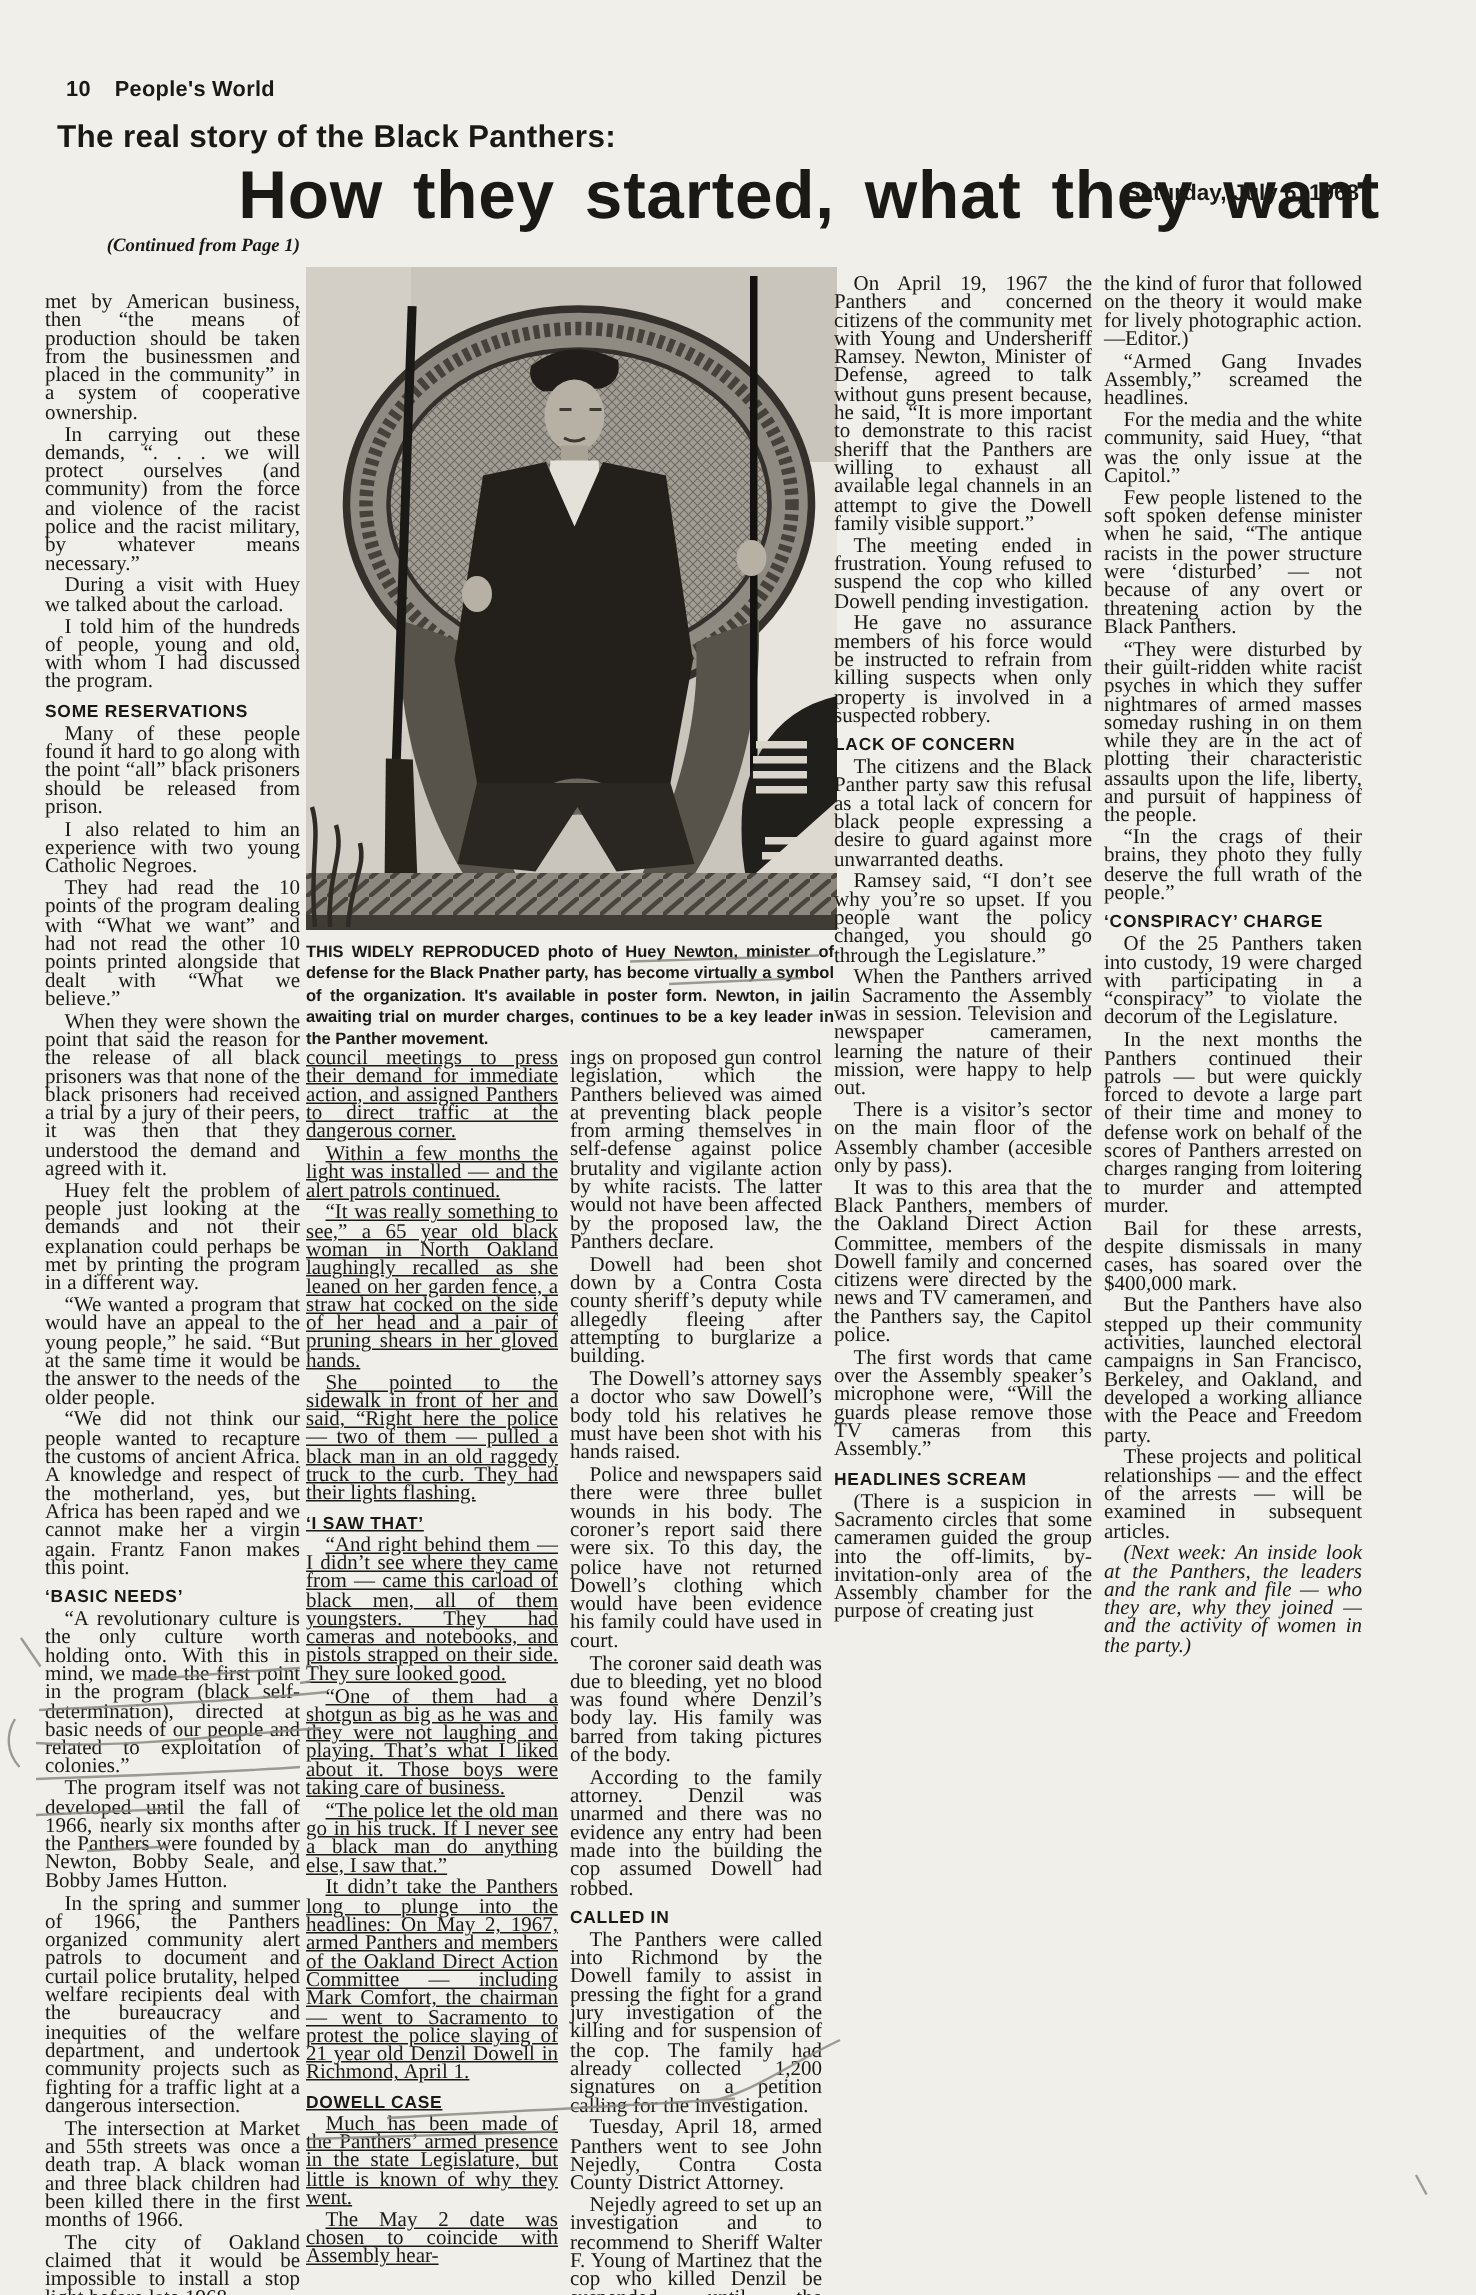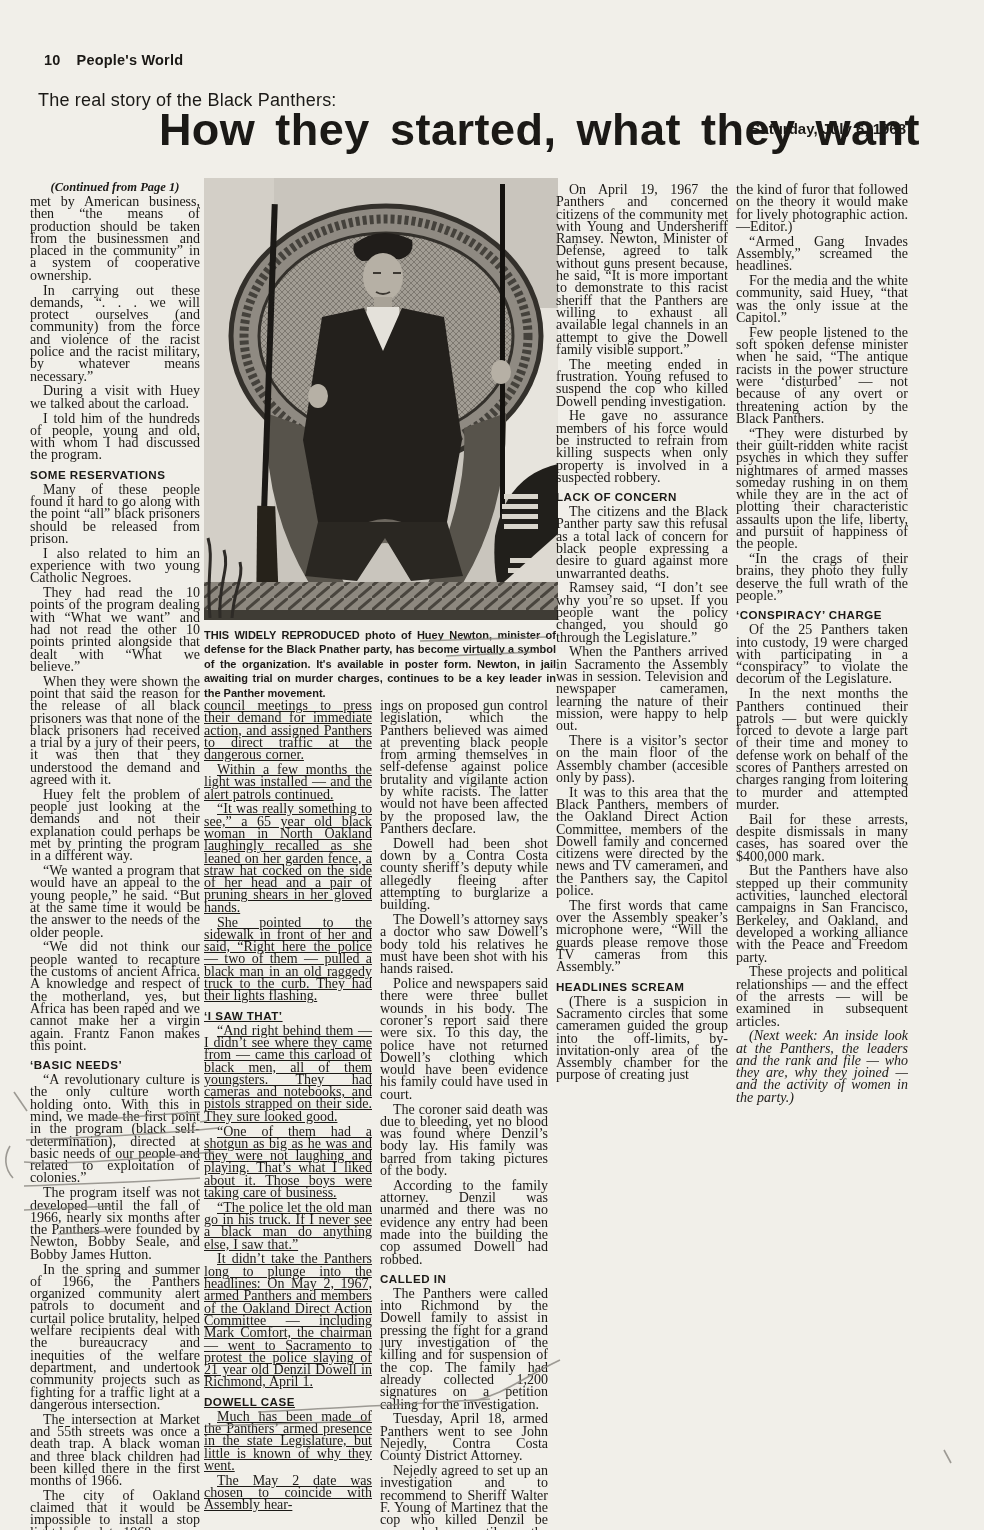--- a/index.html
+++ b/index.html
@@ -7,23 +7,23 @@
     width:984px;height:1530px;position:relative;overflow:hidden;
     background:#f1efe9;color:#1b1916;
     font-family:"Liberation Serif",serif;
     -webkit-font-smoothing:antialiased;
   }
   .abs{position:absolute;}
   
   .masthead{left:44px;top:52px;font-family:"Liberation Sans",sans-serif;font-weight:bold;font-size:14.5px;letter-spacing:.2px;}
   .masthead .pgnum{margin-right:16px;}
   .issue-date{right:78px;top:84px;font-family:"Liberation Sans",sans-serif;font-weight:bold;font-size:15px;margin-top:36px;}
-  .kicker{left:38px;top:90px;font-family:"Liberation Sans",sans-serif;font-weight:normal;font-size:18px;letter-spacing:.2px;}
+  .kicker{left:38px;top:80px;font-family:"Liberation Sans",sans-serif;font-weight:bold;font-size:21px;letter-spacing:.2px;}
   .headline{left:60px;top:104px;width:860px;font-family:"Liberation Sans",sans-serif;font-weight:bold;font-size:45px;letter-spacing:.5px;word-spacing:7px;white-space:nowrap;text-align:right;}
-  .continued{left:30px;top:180px;width:170px;text-align:center;font-weight:bold;font-style:italic;font-size:12.5px;}
+  .continued{left:30px;top:156px;width:170px;text-align:right;font-weight:bold;font-style:italic;font-size:12.5px;}
   
   .col{width:170px;}
   .body-p{font-size:14px;line-height:12.3px;text-align:justify;margin:0 0 2.5px 0;text-indent:13px;word-spacing:.4px;}
   .body-p.flush{text-indent:0;}
   .body-p.ital{font-style:italic;}
   .sec-head{font-family:"Liberation Sans",sans-serif;font-weight:bold;font-size:11.6px;letter-spacing:.5px;margin:6px 0 3px 0;}
   #col1{left:30px;top:196px;}
   #col2{left:204px;top:700px;width:168px;text-decoration:underline;}
   #col3{left:380px;top:700px;width:168px;}
   #col4{left:556px;top:184px;width:172px;}

